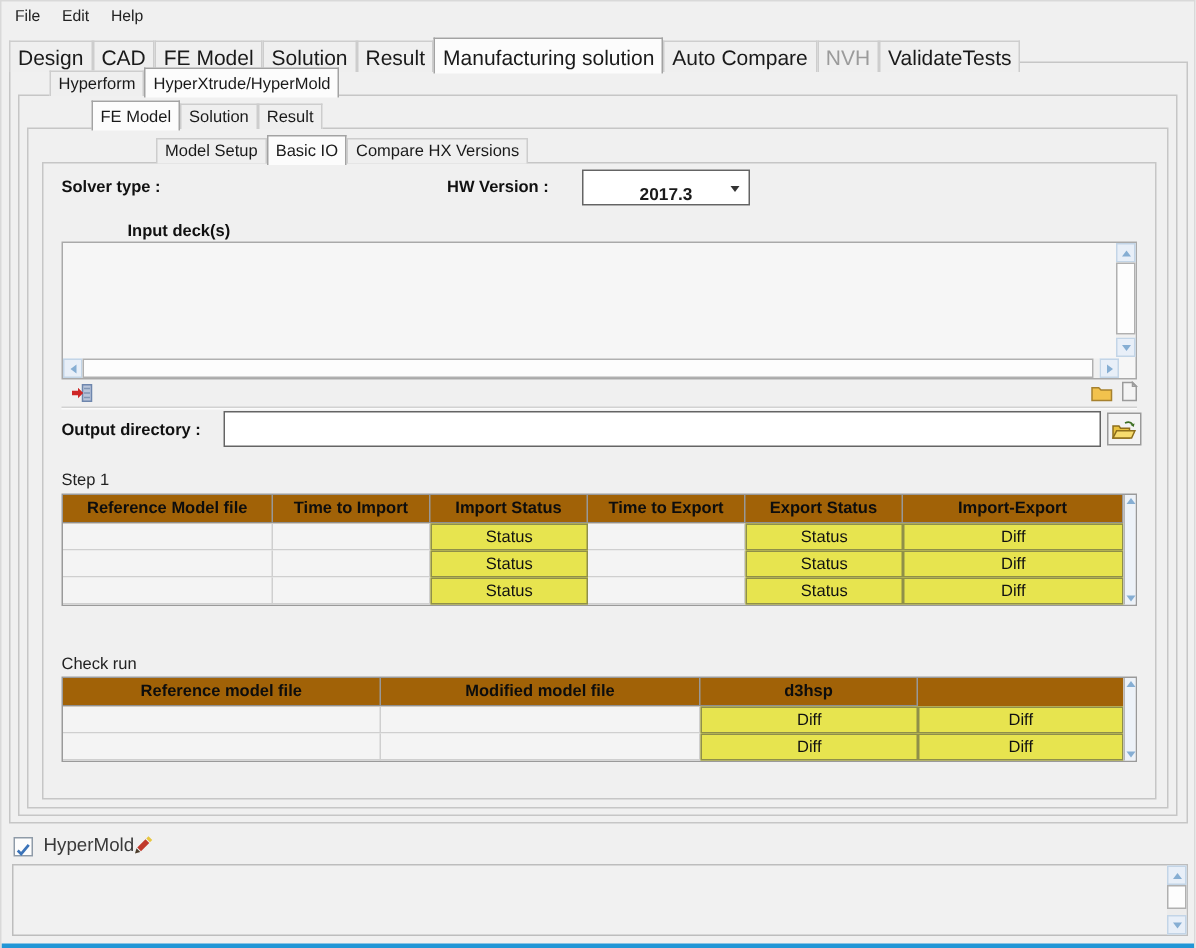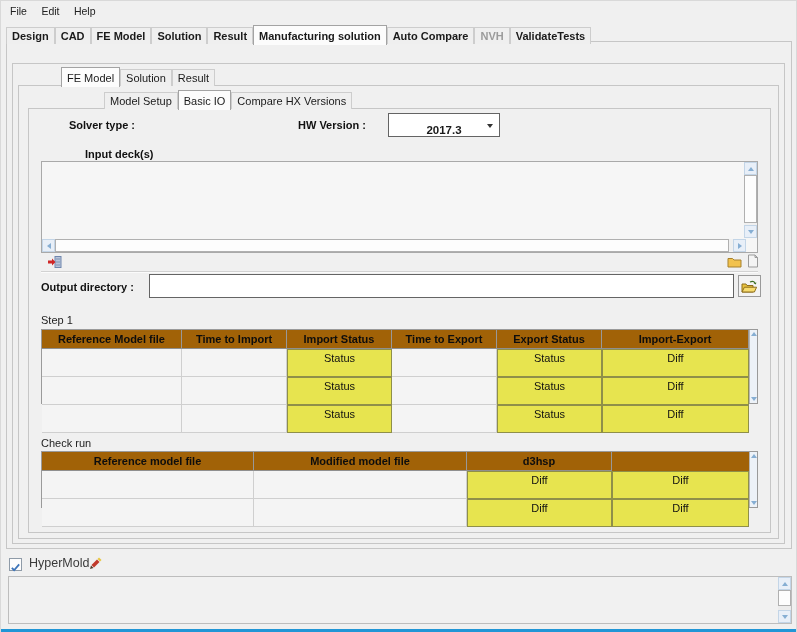--- a/index.html
+++ b/index.html
@@ -12,40 +12,40 @@
     border-left:1px solid #d9d9d9; border-top:1px solid #d9d9d9; border-right:1px solid #d9d9d9;
   }
   
   .menubar { position:absolute; left:0; top:0; width:100%; height:20px; padding-left:4px; }
   .menu-item { display:inline-block; padding:3px 5px; font-size:10.5px; color:#222; cursor:default; }
   
   .tabs { position:absolute; display:flex; align-items:flex-end; z-index:6; white-space:nowrap; }
   .tab { border:1px solid #cdcdcd; border-bottom:none; background:#efefef; padding:2px 5px; color:#1a1a1a; cursor:default; }
   .tab.active { background:#fcfcfc; border-color:#a3a3a3; margin-bottom:-1px; padding-top:4px; padding-bottom:3px; z-index:7; }
   .tab.disabled { color:#9b9b9b; }
-  #tabs1 { left:5px; top:24px; font-size:11px;font-weight:bold; }
+  #tabs1 { left:5px; top:24px; font-size:14px; }
   #tabs2 { left:32px; top:44px; font-size:11px; }
   #tabs3 { left:60px; top:66px; font-size:11px; }
   #tabs4 { left:88px; top:89px; font-size:11px;padding-left:15px; }
   
   .page { position:absolute; border:1px solid #c6c6c6; background:#f0f0f0; z-index:1; }
   #page1 { left:5px;  top:40px;  width:786px; height:508px; }
   #page2 { left:11px; top:62px;  width:773px; height:481px; }
   #page3 { left:17px; top:84px;  width:761px; height:454px; }
   #page4 { left:27px; top:107px; width:743px; height:425px; }
   .content { position:absolute; z-index:3; }
   
   .lbl { font-size:11px; font-weight:bold; color:#111; }
   .lbl-plain { font-size:11px; color:#222; }
   
   .dd { background:#fff; border:1px solid #646464; display:flex; align-items:center; justify-content:center;
         font-weight:bold; font-size:11.5px; cursor:default; }
   .dd-arrow { position:absolute; right:6px; top:10px; width:0; height:0;
         border-left:3.5px solid transparent; border-right:3.5px solid transparent; border-top:4px solid #333; }
-  #solver-label { left:40px; top:118px;margin-left:28px; }
+  #solver-label { left:40px; top:118px; }
   #solver-select { left:125px; top:112px; width:150px; height:24px; }
   #hw-label { left:297px; top:118px; }
   #hw-select { left:387px; top:112px; width:112px; height:24px;align-items:flex-end; }
   #inputdecks-label { left:40px; top:147px;padding-left:44px; }
   
   #listbox { left:40px; top:160px; width:717px; height:92px; border:1px solid #a9a9a9; background:#f6f6f6; }
   .sb-btn { width:13px; height:13px; background:#e8eff8; border:1px solid #c3d5e7; display:flex; align-items:center; justify-content:center; }
   .tri-up    { width:0;height:0;border-left:3px solid transparent;border-right:3px solid transparent;border-bottom:4px solid #86aed3; }
   .tri-down  { width:0;height:0;border-left:3px solid transparent;border-right:3px solid transparent;border-top:4px solid #86aed3; }
   .tri-left  { width:0;height:0;border-top:3px solid transparent;border-bottom:3px solid transparent;border-right:4px solid #86aed3; }
@@ -72,21 +72,21 @@
   
   #step1-label { left:40px; top:313px; }
   #checkrun-label { left:40px; top:436px; }
   .tbl { position:absolute; border:1px solid #9a9a9a; background:#f4f4f4; }
   #table1 { left:40px; top:328px; width:717px; height:75px; }
   #table2 { left:40px; top:450px; width:717px; height:57px; }
   .tbl-inner { position:absolute; left:0; top:0; right:8px; bottom:0; }
   .thead { display:flex; height:19px; background:#a16207; }
   .thcell { font-size:11px; font-weight:bold; color:#0d0d0d; text-align:center; line-height:18px;
             border-right:1px solid #989898; border-bottom:1px solid #8f8f8f; overflow:hidden; }
-  .trow { display:flex; height:28px; }
+  .trow { display:flex; height:18px; }
   .tcell { background:#f4f4f4; border-right:1px solid #cfcfcf; border-bottom:1px solid #cfcfcf;
            font-size:11px; text-align:center; line-height:16px; overflow:hidden; }
   .tcell.yellow { background:#e7e44f; border:1px solid #8f8f49; color:#111; }
   .t1c0{width:140px}.t1c1{width:105px}.t1c2{width:105px}.t1c3{width:105px}.t1c4{width:105px}.t1c5{width:147px}
   .t2c0{width:212px}.t2c1{width:213px}.t2c2{width:145px}.t2c3{width:137px}
   .tbl-sb { position:absolute; right:0; top:0; width:8px; height:100%; border-left:1px solid #b5b5b5; background:#edf2f8; }
   .tbl-sb .mini-up   { position:absolute; top:2px;  left:1px; width:0;height:0;border-left:3px solid transparent;border-right:3px solid transparent;border-bottom:4px solid #86aed3; }
   .tbl-sb .mini-down { position:absolute; bottom:2px; left:1px; width:0;height:0;border-left:3px solid transparent;border-right:3px solid transparent;border-top:4px solid #86aed3; }
   
   .btn { position:absolute; background:#f1f1f1; border:1px solid #ababab; font-size:10px; text-align:center;
@@ -122,20 +122,24 @@
     <div class="tab">FE Model</div>
     <div class="tab">Solution</div>
     <div class="tab">Result</div>
     <div class="tab active">Manufacturing solution</div>
     <div class="tab">Auto Compare</div>
     <div class="tab disabled">NVH</div>
     <div class="tab">ValidateTests</div>
   </div>
   <div class="page" id="page1"></div>
 
+  <div class="tabs" id="tabs2">
+    <div class="tab">Hyperform</div>
+    <div class="tab active">HyperXtrude/HyperMold</div>
+  </div>
   <div class="page" id="page2"></div>
 
   <div class="tabs" id="tabs3">
     <div class="tab active">FE Model</div>
     <div class="tab">Solution</div>
     <div class="tab">Result</div>
   </div>
   <div class="page" id="page3"></div>
 
   <div class="tabs" id="tabs4">

